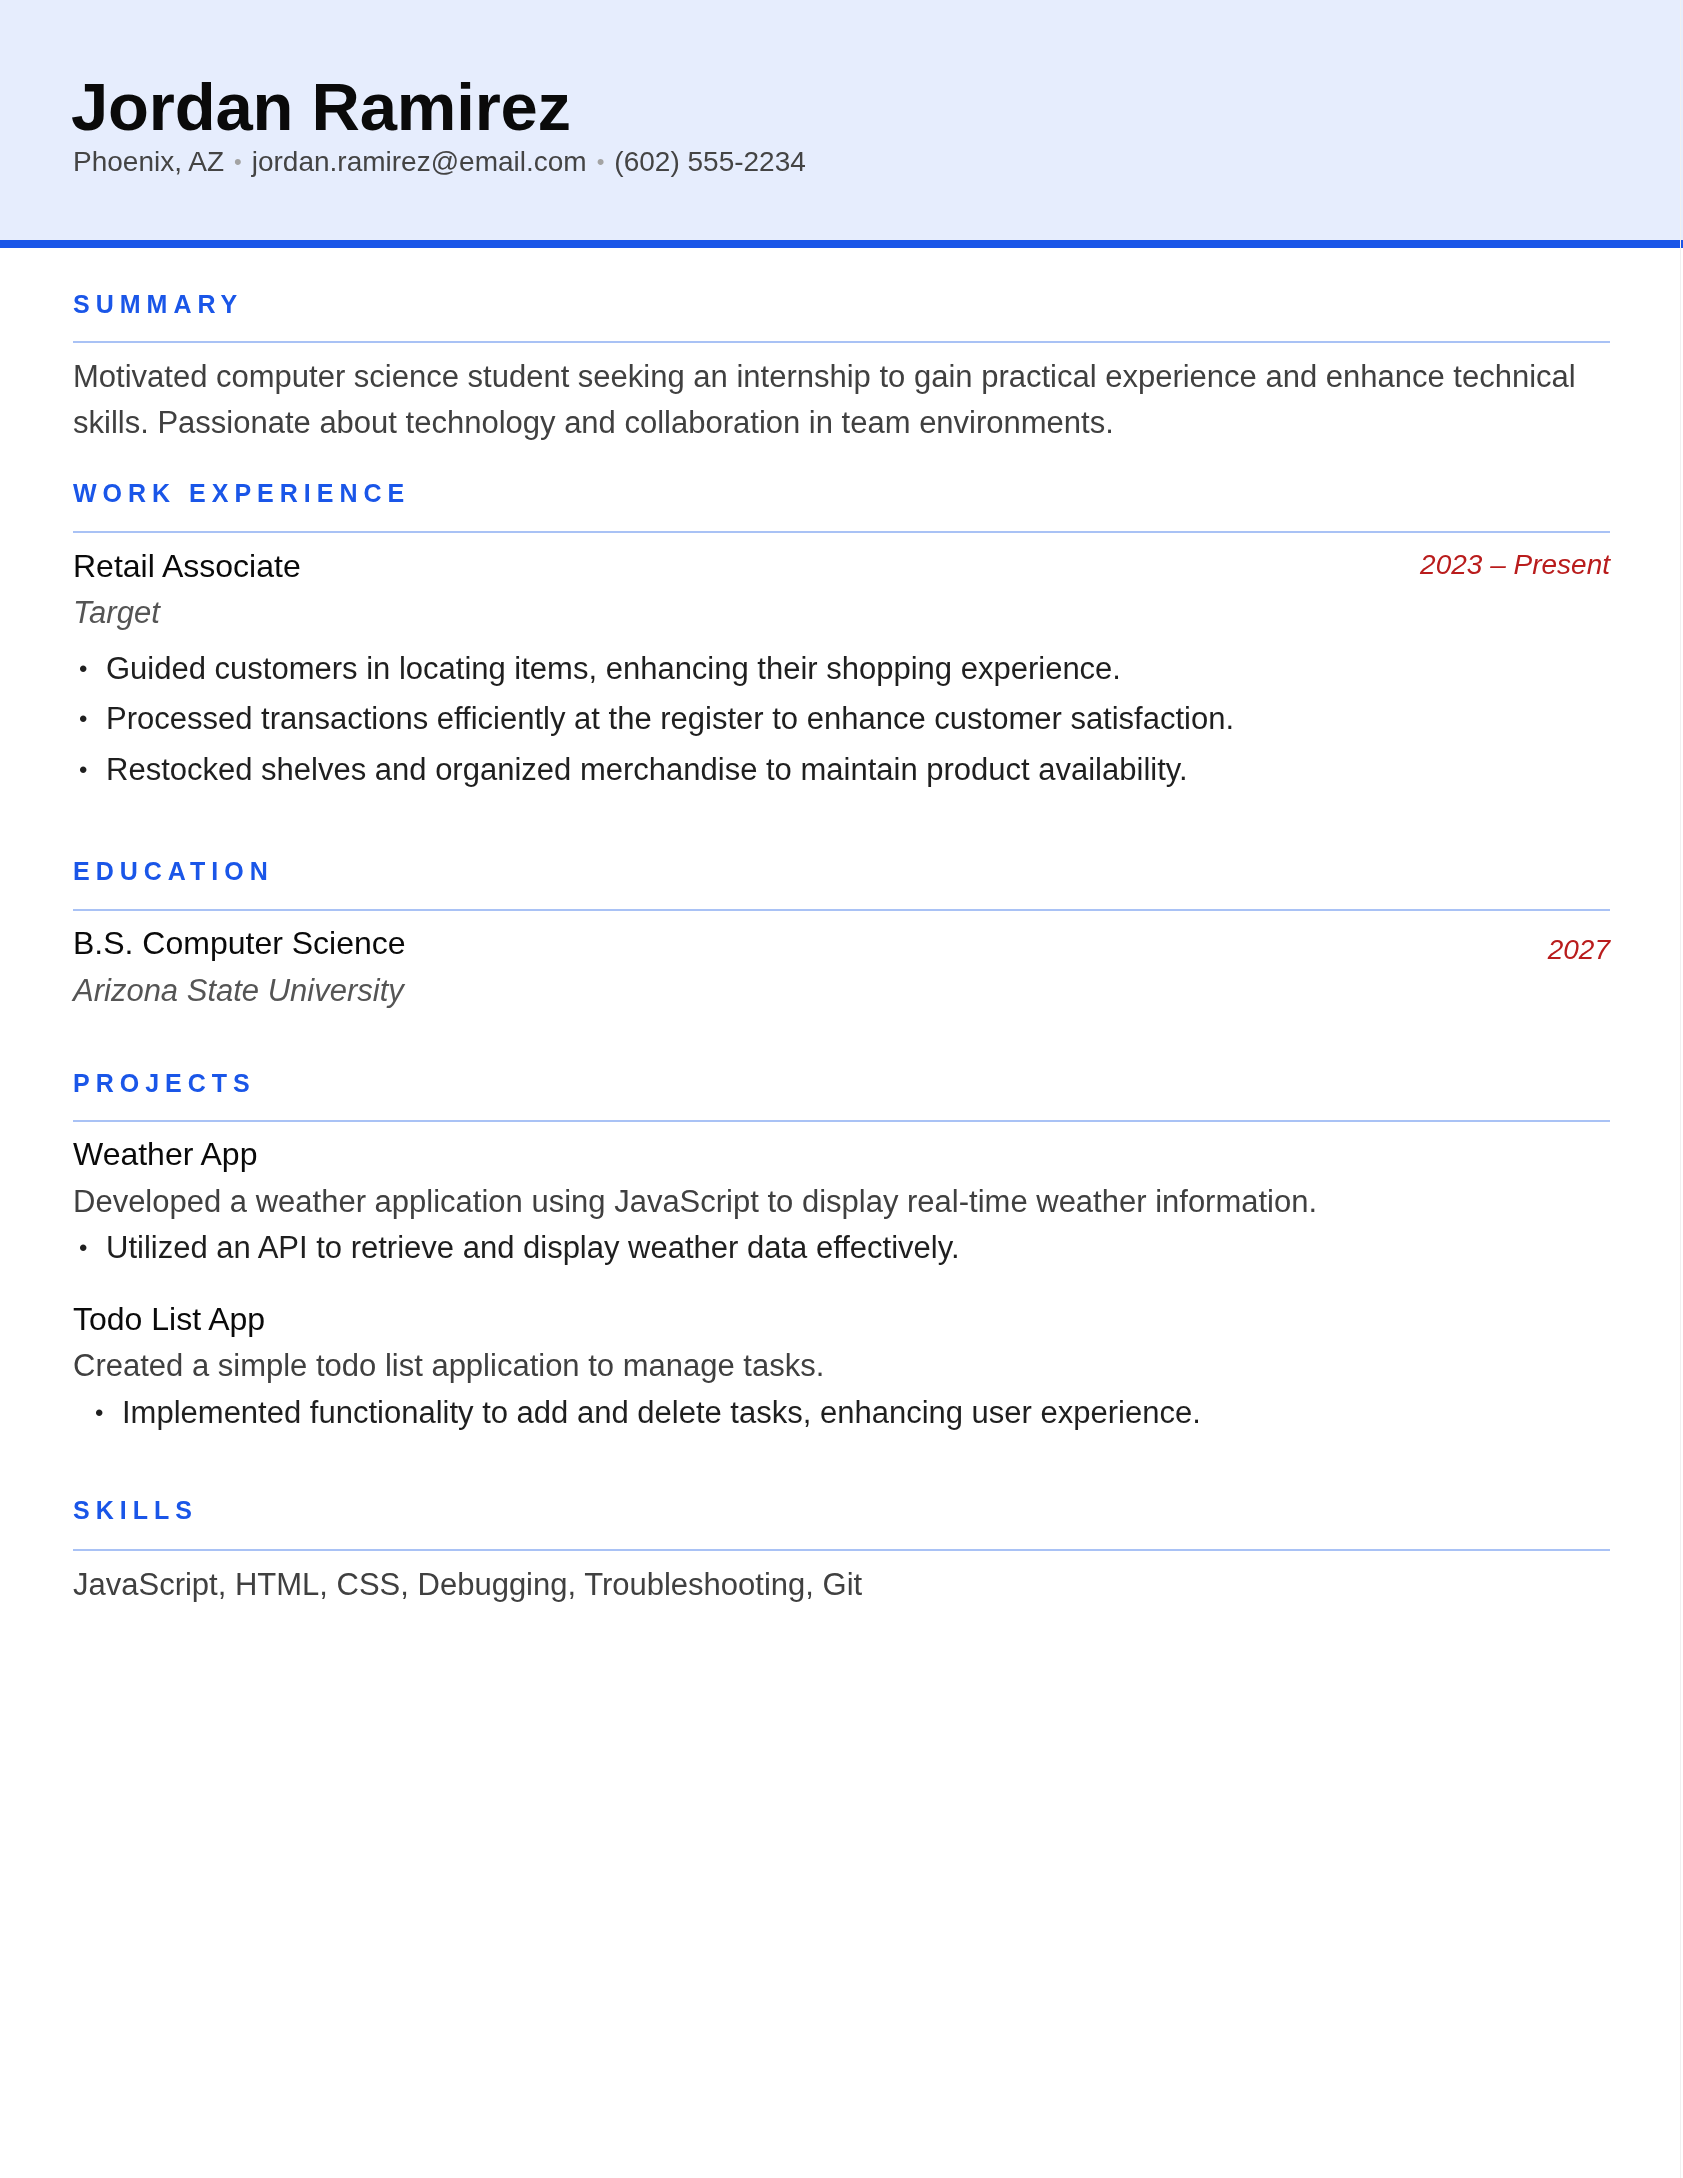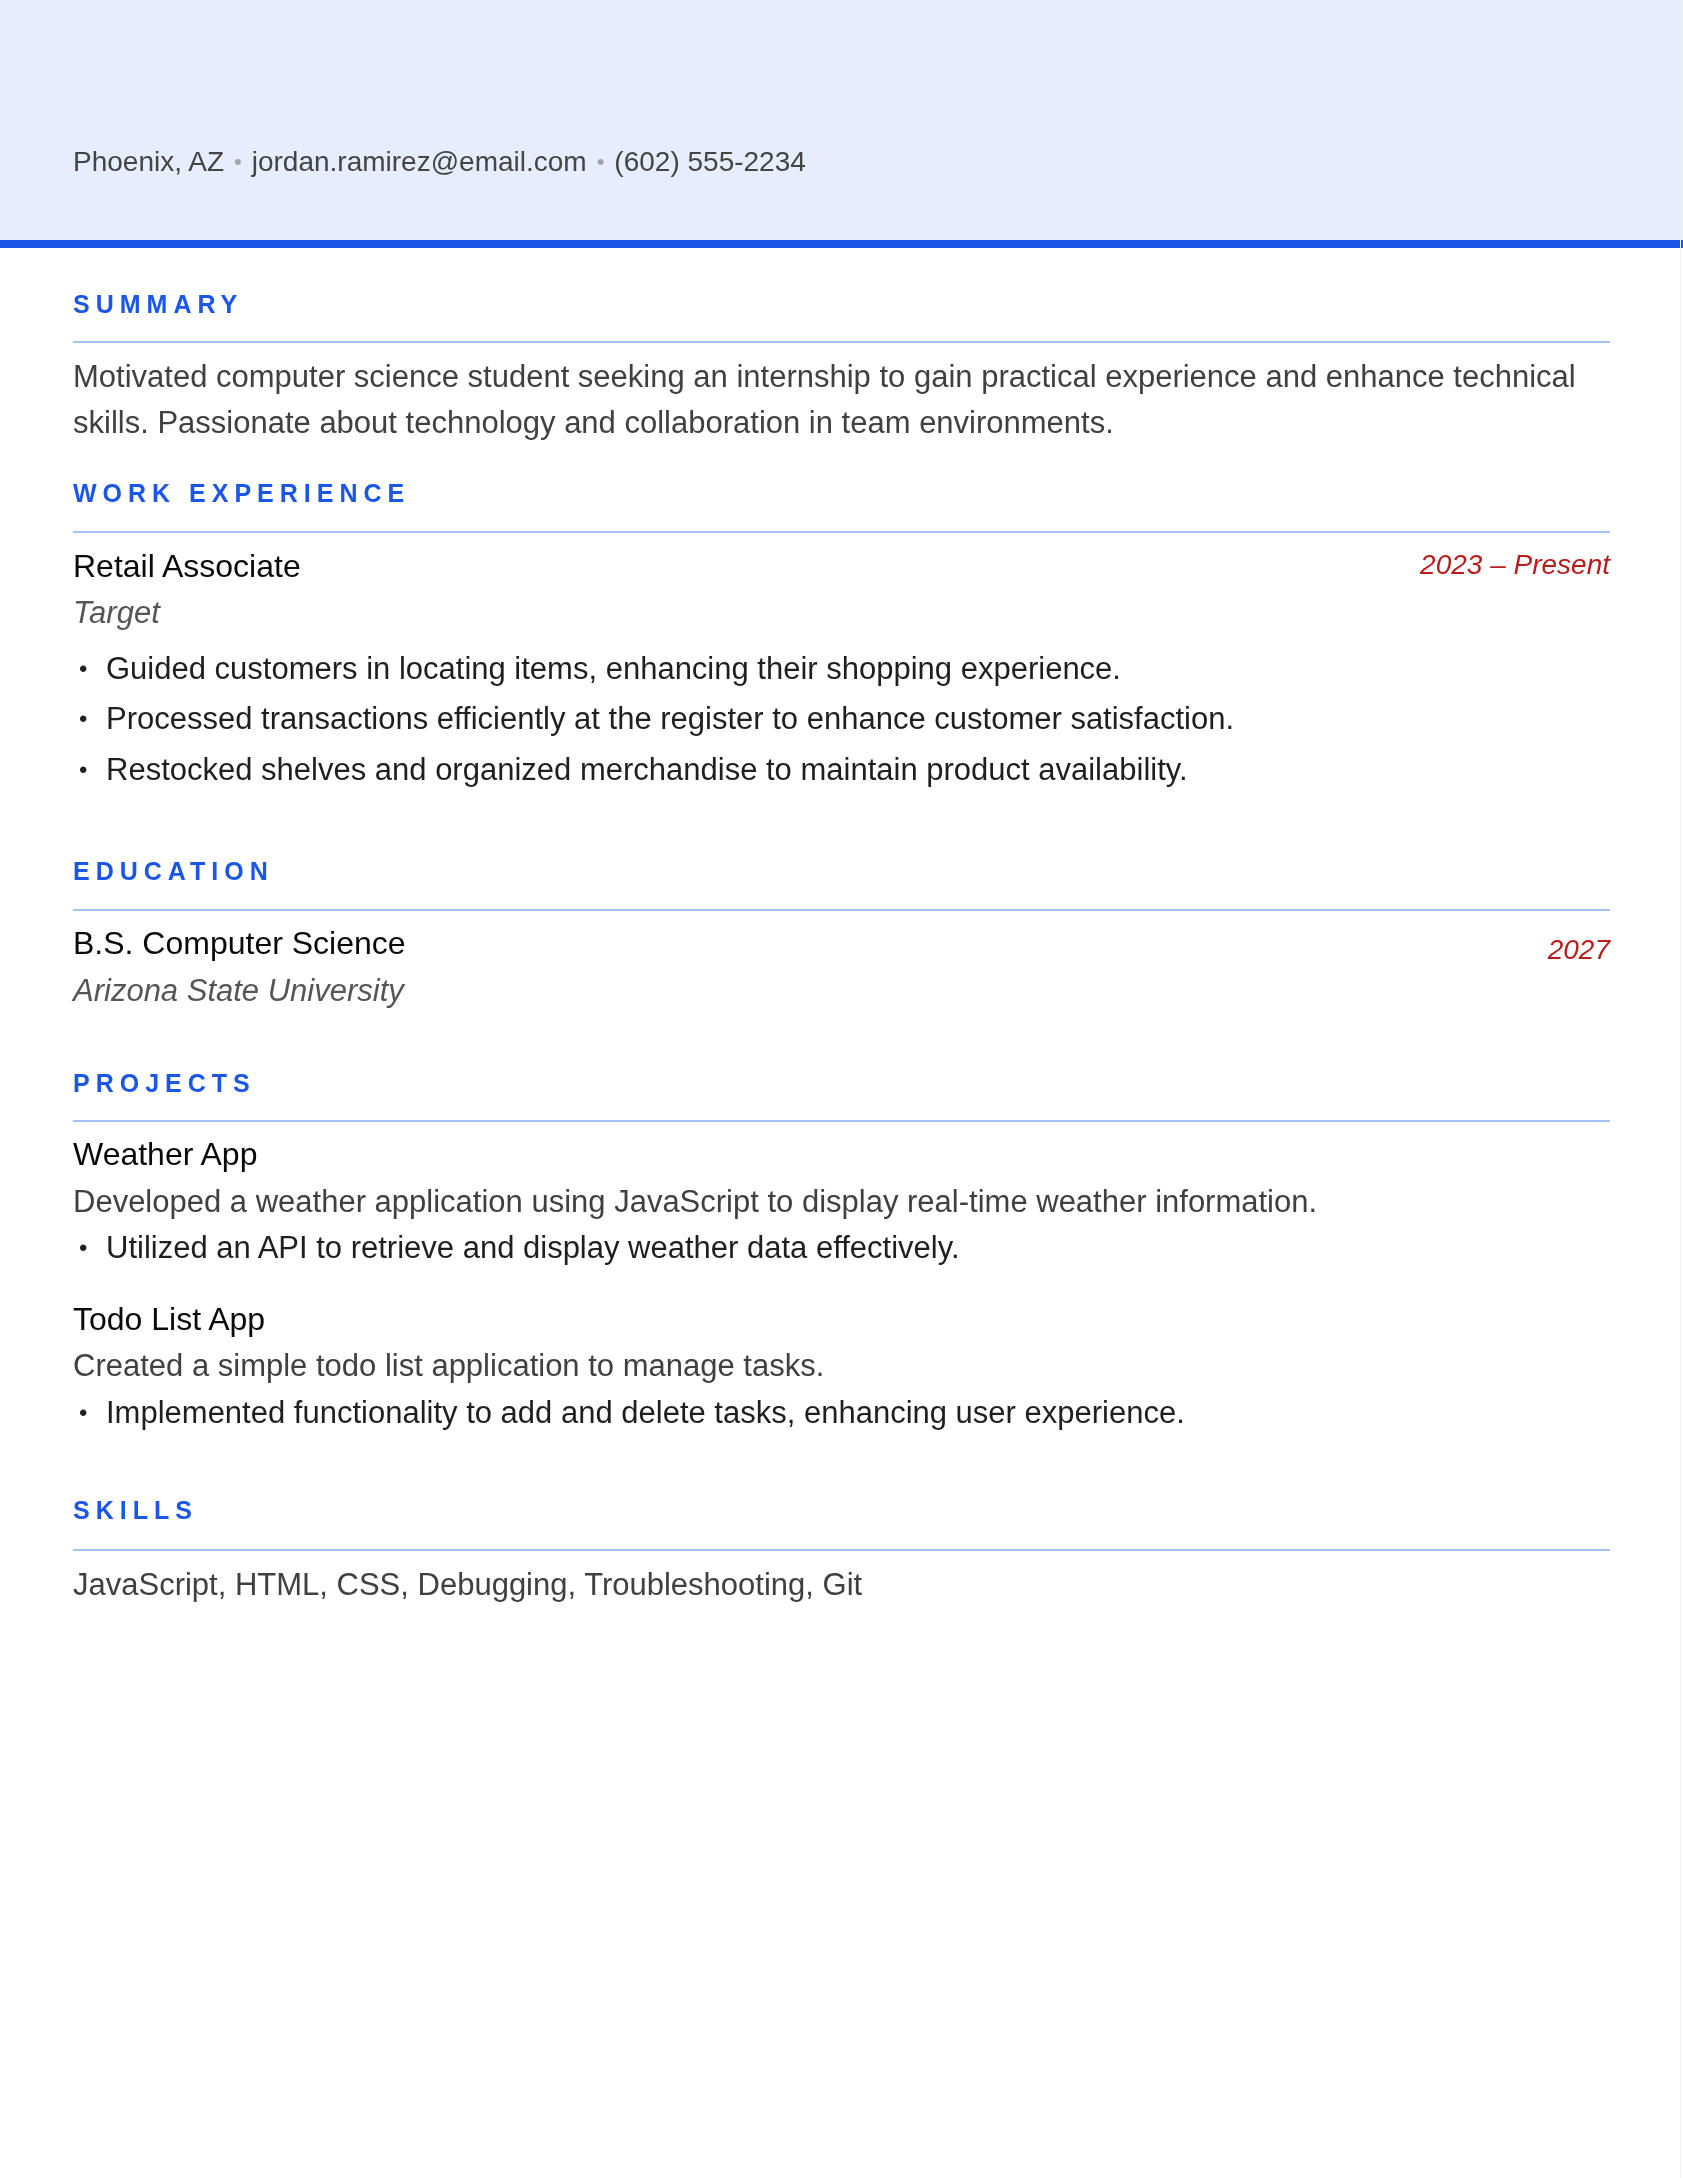--- a/index.html
+++ b/index.html
@@ -138,20 +138,21 @@
       left: 1680px;
       width: 1px;
       height: 2178px;
       background: #f0f0f0;
     }
   </style>
 </head>
 <body>
 
 <div class="header">
+  <h1 class="name">Jordan Ramirez</h1>
   <div class="contact">
     <span>Phoenix, AZ</span><span class="sep">•</span><span>jordan.ramirez@email.com</span><span class="sep">•</span><span>(602) 555-2234</span>
   </div>
 </div>
 <div class="header-bar"></div>
 
 <div class="content">
 
   <section>
     <h2 class="section-title" style="top:41px;">SUMMARY</h2>
@@ -187,21 +188,21 @@
     <h2 class="section-title" style="top:820px;">PROJECTS</h2>
     <div class="rule" style="top:872px;"></div>
     <div>
       <div class="item-title" style="top:886px;">Weather App</div>
       <div class="text" style="top:930px;">Developed a weather application using JavaScript to display real-time weather information.</div>
       <div class="bullet" style="top:980px;"><span class="dot">•</span><span>Utilized an API to retrieve and display weather data effectively.</span></div>
     </div>
     <div>
       <div class="item-title" style="top:1051px;">Todo List App</div>
       <div class="text" style="top:1094px;">Created a simple todo list application to manage tasks.</div>
-      <div class="bullet" style="top:1145px;"><span class="dot">•</span><span>Implemented functionality to add and delete tasks, enhancing user experience.</span></div>
+      <div class="bullet" style="top:1145px;margin-left:16px;"><span class="dot">•</span><span>Implemented functionality to add and delete tasks, enhancing user experience.</span></div>
     </div>
   </section>
 
   <section>
     <h2 class="section-title" style="top:1247px;">SKILLS</h2>
     <div class="rule" style="top:1301px;"></div>
     <div class="text" style="top:1313px;">JavaScript, HTML, CSS, Debugging, Troubleshooting, Git</div>
   </section>
 
 </div>

